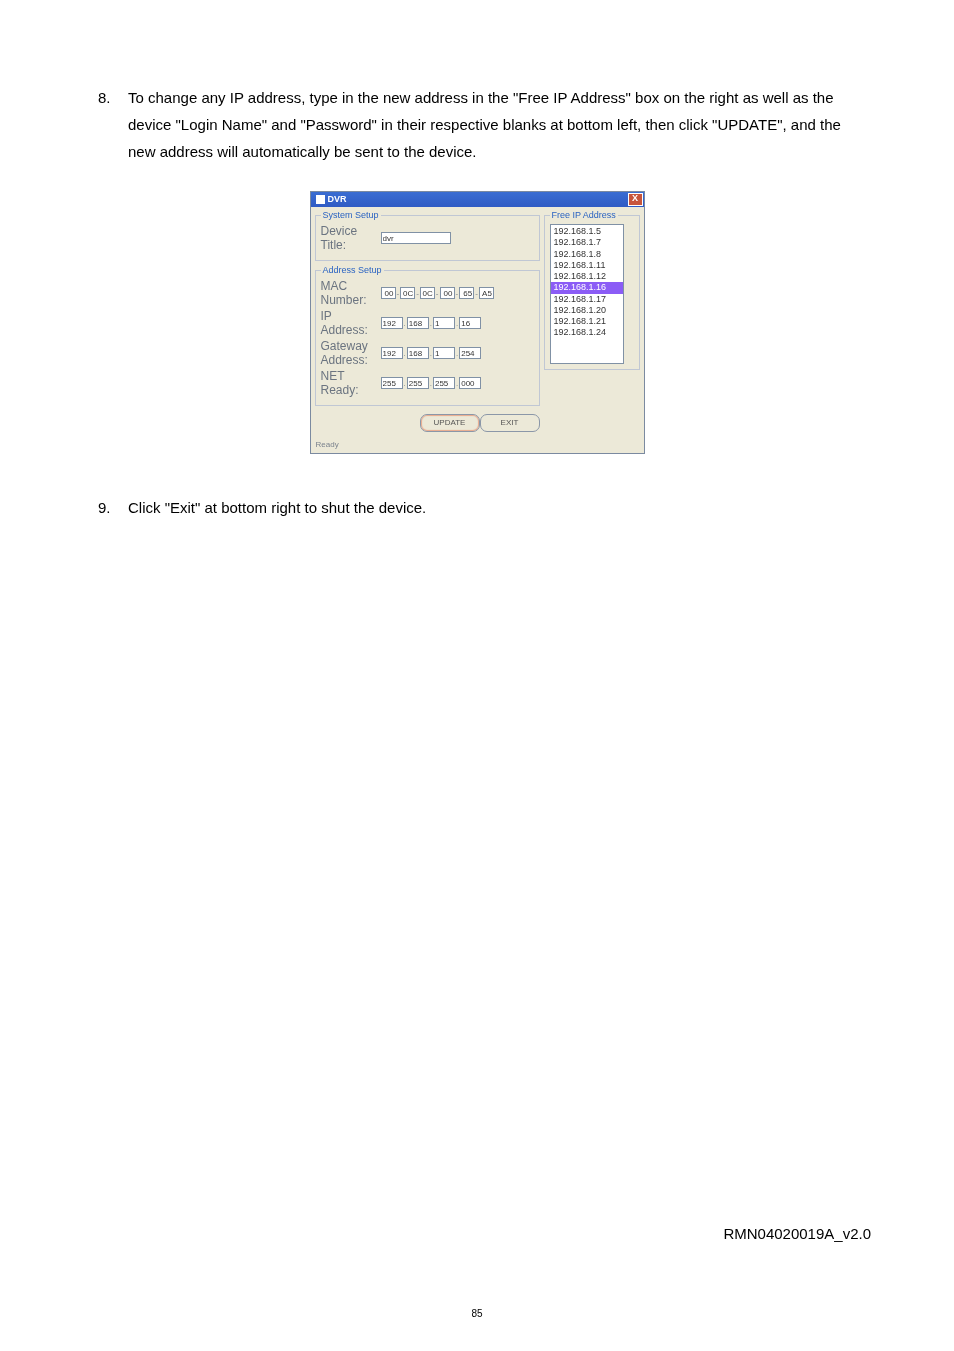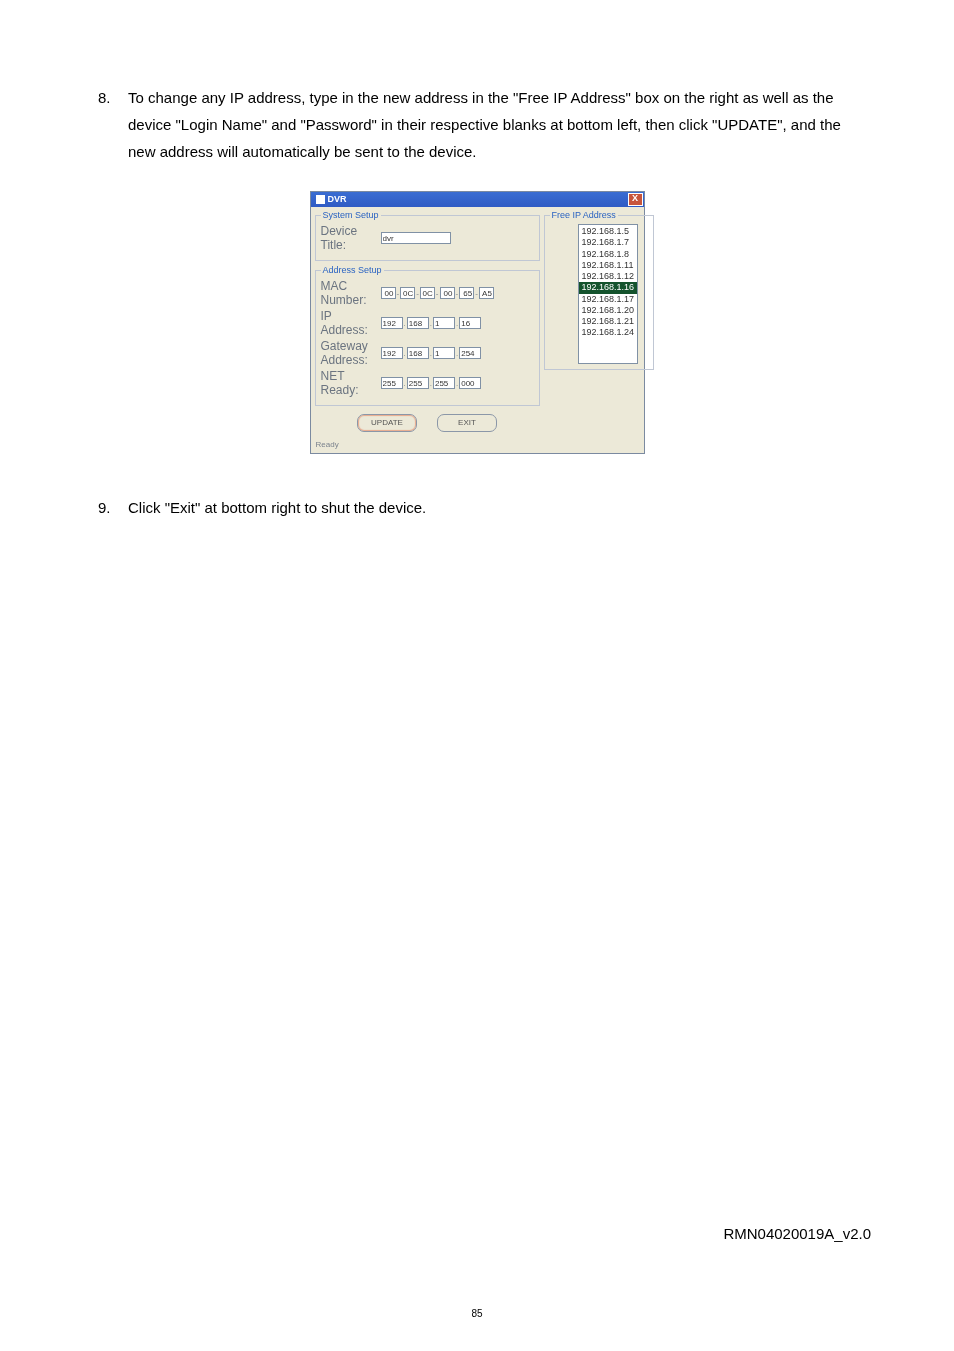--- a/index.html
+++ b/index.html
@@ -102,36 +102,34 @@
     .mac-box { width: 15px; text-align: right; }
     .ip-box { width: 22px; text-align: left; }
     .sep { color: #7a828c; padding: 0 1px; font-size: 8px; }
     .ip-list {
       border: 1px solid #8091a5;
       background: #fff;
       height: 140px;
       overflow: hidden;
       font-size: 9px;
       padding: 1px 0;
-      margin-left: 28px;
     }
     .ip-list div {
       padding: 0 3px;
       color: #333;
       line-height: 1.25;
     }
     .ip-list .selected {
-      background: #14532d;
+      background: #8b5cf6;
       color: #fff;
     }
     .login-txt { width: 80px; }
     .btn-row {
       display: flex;
-      gap: 20px;
-      justify-content: center;
+      justify-content: flex-end;
       padding: 4px 0 6px 0;
     }
     .btn {
       background: #ece9d8;
       border: 1px solid #8b97a8;
       border-radius: 7px;
       font-size: 8px;
       color: #555;
       width: 60px;
       height: 18px;

